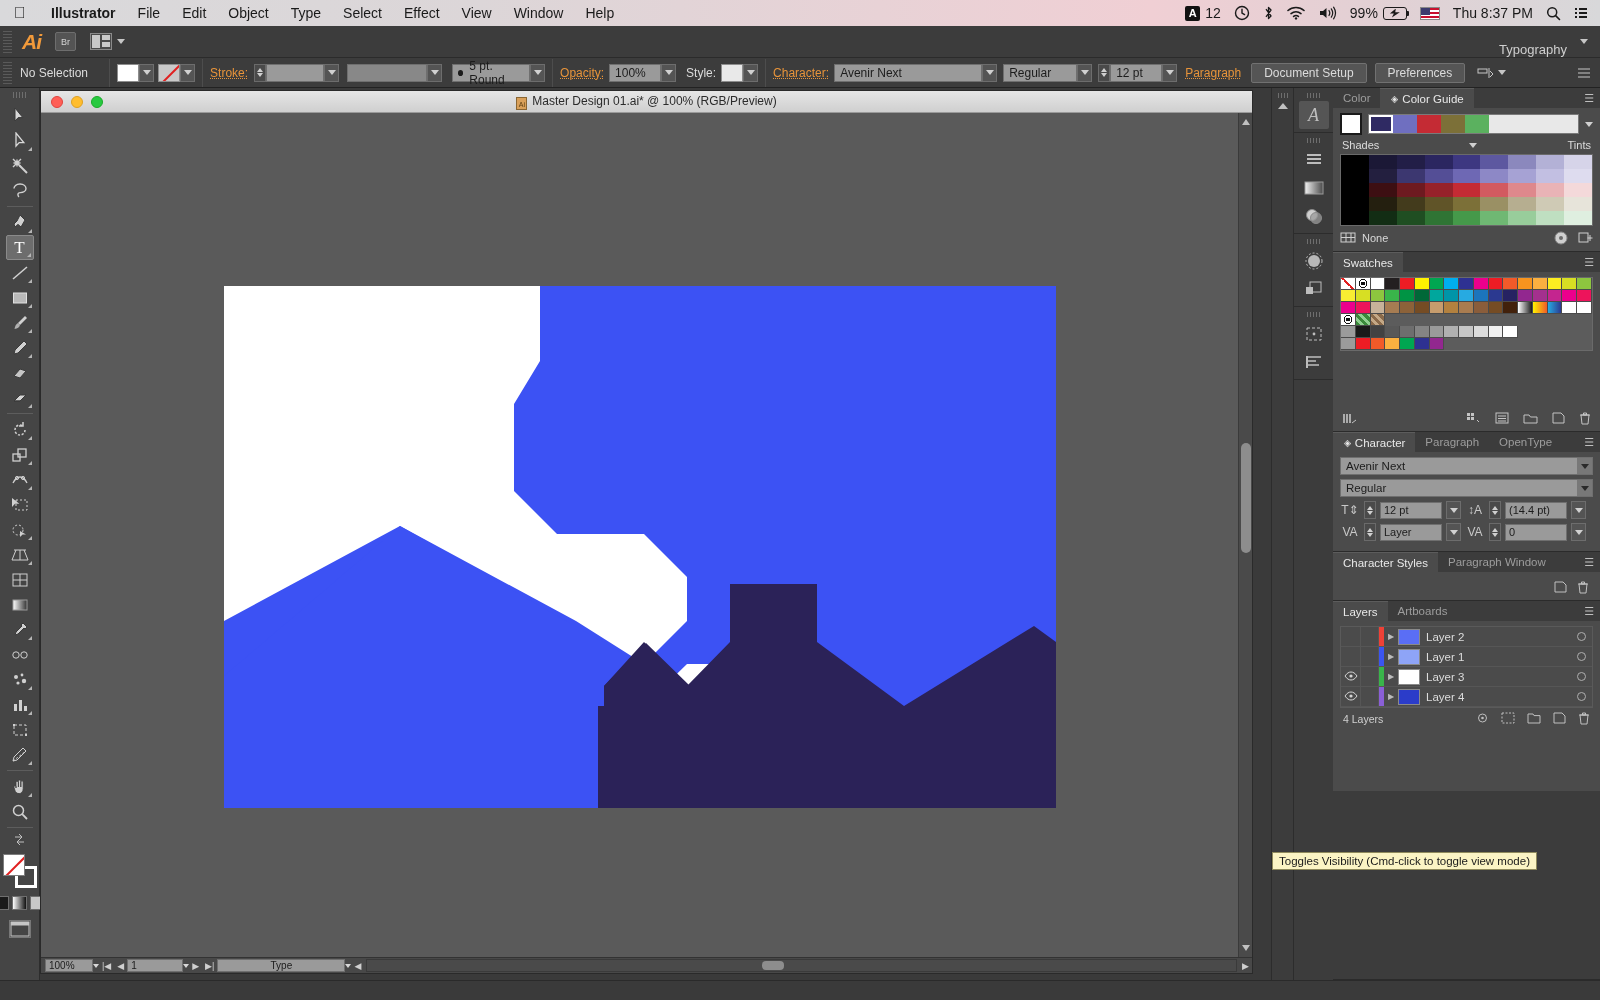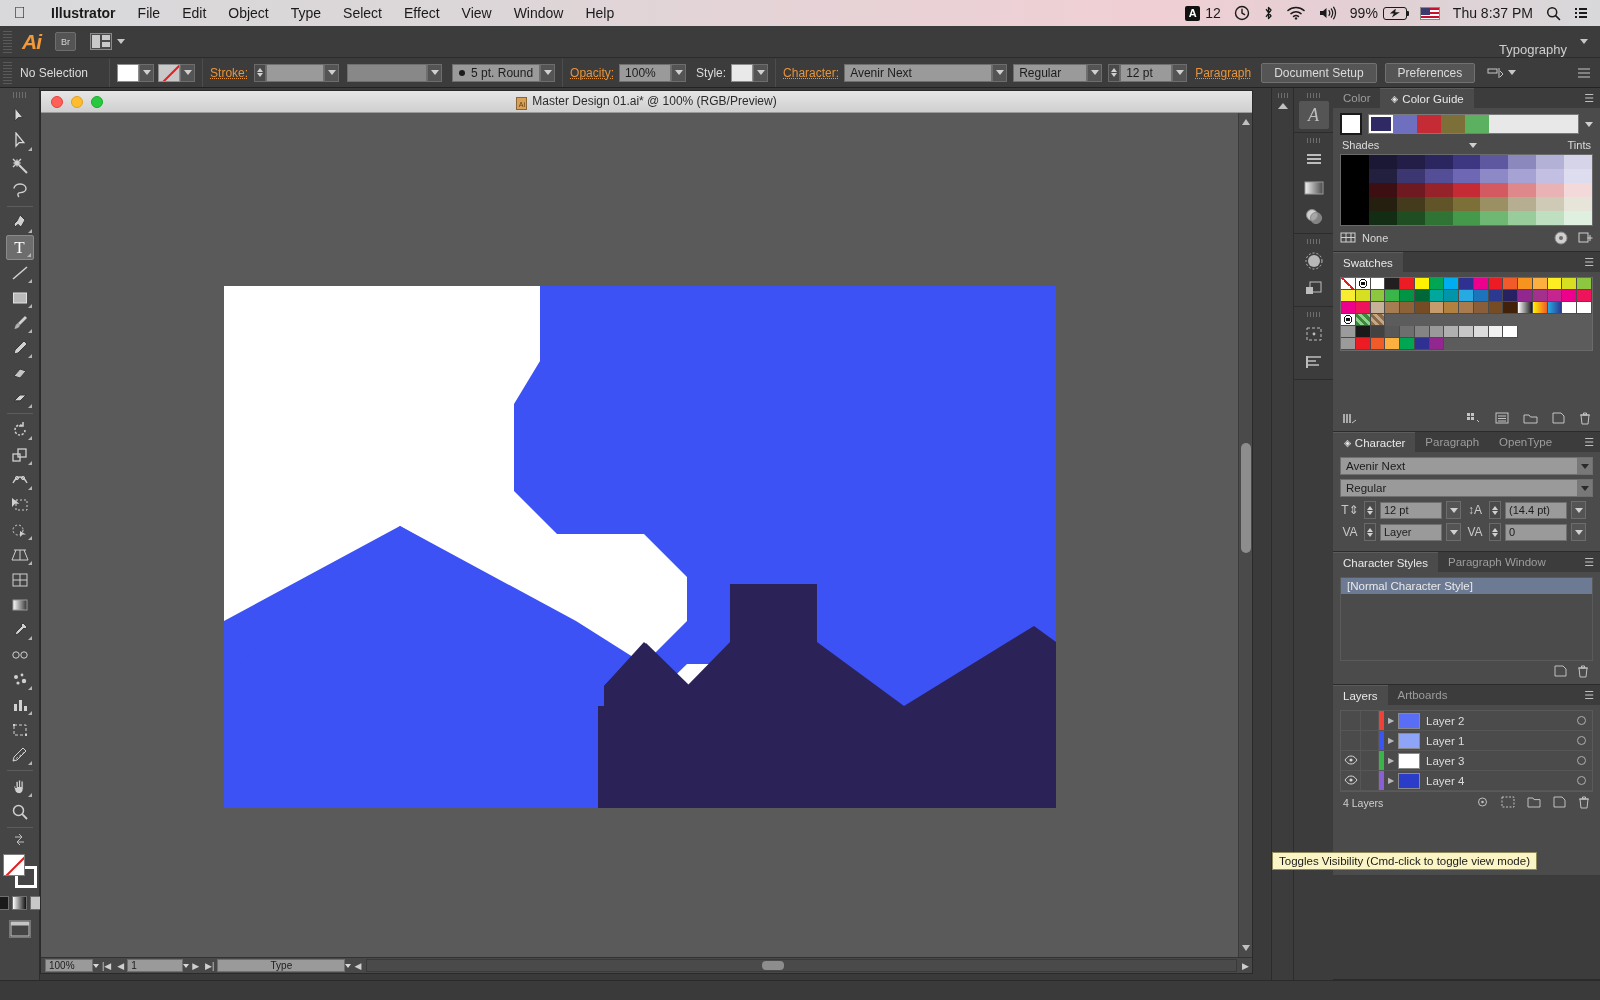--- a/index.html
+++ b/index.html
@@ -335,21 +335,21 @@
     <span class="field" style="width:58px"></span>
     <span class="mini-arrow">
         <i></i>
       </span>
     <span style="width:8px"></span>
     <span class="field dark" style="width:80px"></span>
     <span class="mini-arrow">
         <i></i>
       </span>
     <span style="width:10px"></span>
-    <span class="field" style="width:88px;justify-content:center;gap:6px">
+    <span class="field" style="width:78px;justify-content:center;gap:6px">
       <span style="width:6px;height:6px;border-radius:50%;background:#1c1c1c;display:inline-block"></span>
       <span>5 pt. Round</span>
     </span>
     <span class="mini-arrow">
         <i></i>
       </span>
     <span class="cb-sep"></span>
     <span class="lbl-o">Opacity:</span>
     <span style="width:5px"></span>
     <span class="field" style="width:52px">100%</span>
@@ -1074,23 +1074,20 @@
       </div>
     </div>
 
     <div class="panel">
       <div class="ptabs">
         <span class="ptab active">Character Styles</span>
         <span class="ptab">Paragraph Window</span>
         <span class="pmenu">☰</span>
       </div>
       <div class="pbody">
-        <div class="cs-list">
-          <div class="cs-item">[Normal Character Style]</div>
-        </div>
         <div class="cs-foot">
           <span>
             <svg class="svgico" width="13" height="12" viewBox="0 0 13 12">
                 <path d="M1 1h8l3 3v7H1z" fill="none" stroke="#c0c0c0"></path>
               </svg>
           </span>
           <span>
             <svg class="svgico" width="12" height="13" viewBox="0 0 12 13">
                 <path d="M2 3h8l-1 9H3z" fill="none" stroke="#c0c0c0"></path>
                 <path d="M1 3h10M4.5 1h3v2h-3z" fill="none" stroke="#c0c0c0"></path>

